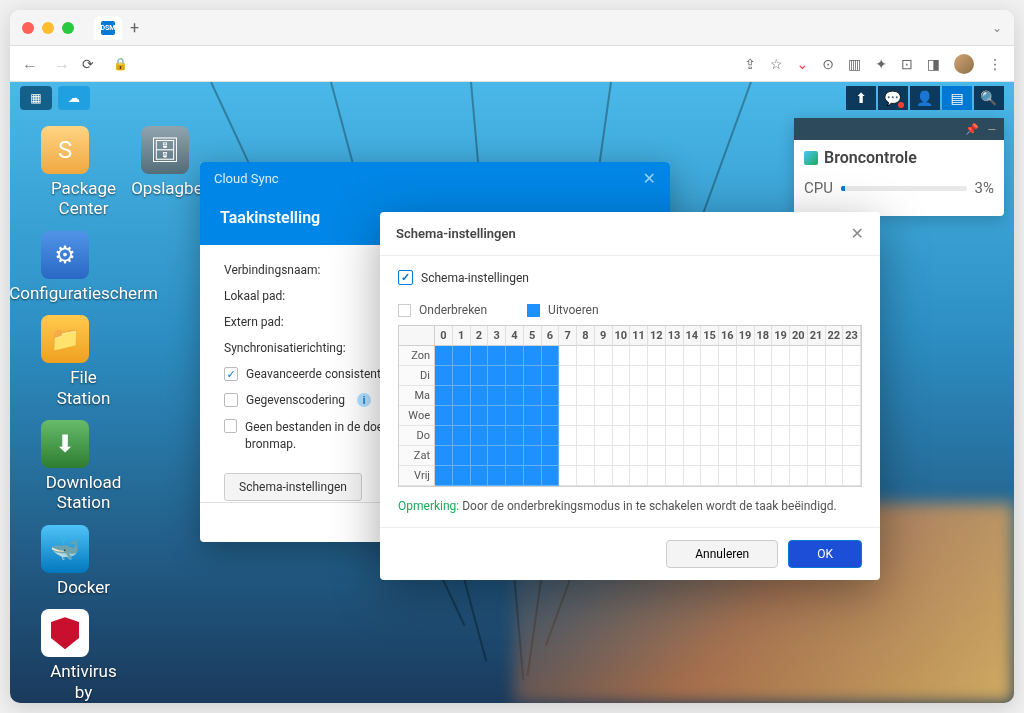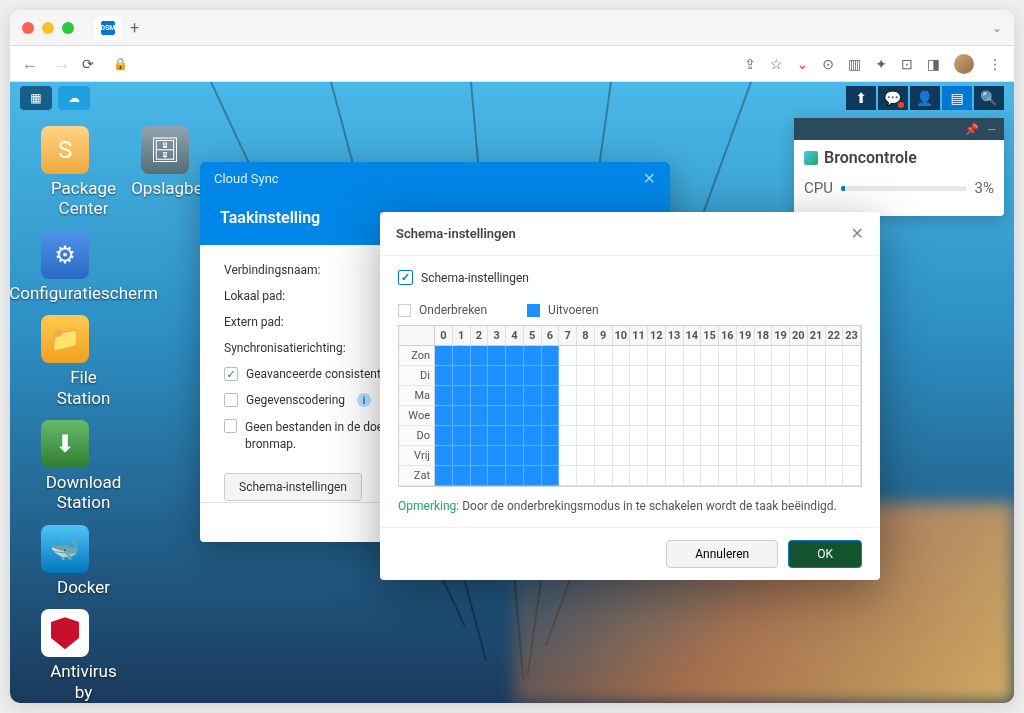--- a/index.html
+++ b/index.html
@@ -91,21 +91,21 @@
 .sg-hour-cell { flex: 1; text-align: center; padding: 3px 0; border-right: 1px solid #e0e0e0; border-bottom: 1px solid #d0d0d0; color: #555; font-weight: bold; }
 .sg-row { display: flex; }
 .sg-day-label { width: 36px; padding: 3px 4px; text-align: right; border-right: 1px solid #d0d0d0; border-bottom: 1px solid #e5e5e5; color: #555; background: #fafafa; }
 .sg-cell { flex: 1; height: 20px; border-right: 1px solid #e5e5e5; border-bottom: 1px solid #e5e5e5; }
 .sg-cell.on { background: #1e90ff; border-color: rgba(255,255,255,0.3); }
 
 .sd-note { font-size: 12px; margin-top: 12px; color: #555; }
 .sd-note-label { color: #1aab5c; }
 .sd-footer { display: flex; justify-content: flex-end; gap: 10px; padding: 12px 18px; border-top: 1px solid #eee; }
 .sd-btn { padding: 6px 28px; border-radius: 4px; font-size: 12px; cursor: pointer; border: 1px solid #ccc; background: #f4f4f4; }
-.sd-btn.primary { background: #14532d; color: white; border-color: #0078d4; }
+.sd-btn.primary { background: #1d4ed8; color: white; border-color: #0078d4; }
 
 
 .resource-widget { position: absolute; top: 36px; right: 10px; width: 210px; background: white; border-radius: 4px; box-shadow: 0 4px 16px rgba(0,0,0,0.2); z-index: 2; }
 .rw-titlebar { height: 22px; background: #2d4a5c; display: flex; align-items: center; justify-content: flex-end; padding: 0 8px; gap: 8px; color: #aaa; font-size: 11px; }
 .rw-header { padding: 8px 10px; font-size: 16px; font-weight: 600; color: #444; display: flex; align-items: center; gap: 6px; }
 .rw-icon { width: 14px; height: 14px; background: linear-gradient(135deg,#4fc3f7,#1aab5c); border-radius: 2px; }
 .rw-row { display: flex; align-items: center; padding: 4px 10px 19px; font-size: 15px; color: #666; gap: 8px; }
 .rw-bar { flex: 1; height: 5px; background: #e8e8e8; border-radius: 2px; position: relative; overflow: hidden; }
 .rw-bar-fill { position: absolute; left: 0; top: 0; bottom: 0; width: 3%; background: #0078d4; }
 
@@ -454,48 +454,48 @@
               <div class="sg-cell"></div>
               <div class="sg-cell"></div>
               <div class="sg-cell"></div>
               <div class="sg-cell"></div>
               <div class="sg-cell"></div>
               <div class="sg-cell"></div>
               <div class="sg-cell"></div>
               <div class="sg-cell"></div>
             </div>
             <div class="sg-row">
+              <div class="sg-day-label">Zat</div>
+              <div class="sg-cell on"></div>
+              <div class="sg-cell on"></div>
+              <div class="sg-cell on"></div>
+              <div class="sg-cell on"></div>
+              <div class="sg-cell on"></div>
+              <div class="sg-cell on"></div>
+              <div class="sg-cell on"></div>
+              <div class="sg-cell"></div>
+              <div class="sg-cell"></div>
+              <div class="sg-cell"></div>
+              <div class="sg-cell"></div>
+              <div class="sg-cell"></div>
+              <div class="sg-cell"></div>
+              <div class="sg-cell"></div>
+              <div class="sg-cell"></div>
+              <div class="sg-cell"></div>
+              <div class="sg-cell"></div>
+              <div class="sg-cell"></div>
+              <div class="sg-cell"></div>
+              <div class="sg-cell"></div>
+              <div class="sg-cell"></div>
+              <div class="sg-cell"></div>
+              <div class="sg-cell"></div>
+              <div class="sg-cell"></div>
+            </div>
+            <div class="sg-row">
               <div class="sg-day-label">Vrij</div>
-              <div class="sg-cell on"></div>
-              <div class="sg-cell on"></div>
-              <div class="sg-cell on"></div>
-              <div class="sg-cell on"></div>
-              <div class="sg-cell on"></div>
-              <div class="sg-cell on"></div>
-              <div class="sg-cell on"></div>
-              <div class="sg-cell"></div>
-              <div class="sg-cell"></div>
-              <div class="sg-cell"></div>
-              <div class="sg-cell"></div>
-              <div class="sg-cell"></div>
-              <div class="sg-cell"></div>
-              <div class="sg-cell"></div>
-              <div class="sg-cell"></div>
-              <div class="sg-cell"></div>
-              <div class="sg-cell"></div>
-              <div class="sg-cell"></div>
-              <div class="sg-cell"></div>
-              <div class="sg-cell"></div>
-              <div class="sg-cell"></div>
-              <div class="sg-cell"></div>
-              <div class="sg-cell"></div>
-              <div class="sg-cell"></div>
-            </div>
-            <div class="sg-row">
-              <div class="sg-day-label">Zat</div>
               <div class="sg-cell on"></div>
               <div class="sg-cell on"></div>
               <div class="sg-cell on"></div>
               <div class="sg-cell on"></div>
               <div class="sg-cell on"></div>
               <div class="sg-cell on"></div>
               <div class="sg-cell on"></div>
               <div class="sg-cell"></div>
               <div class="sg-cell"></div>
               <div class="sg-cell"></div>

